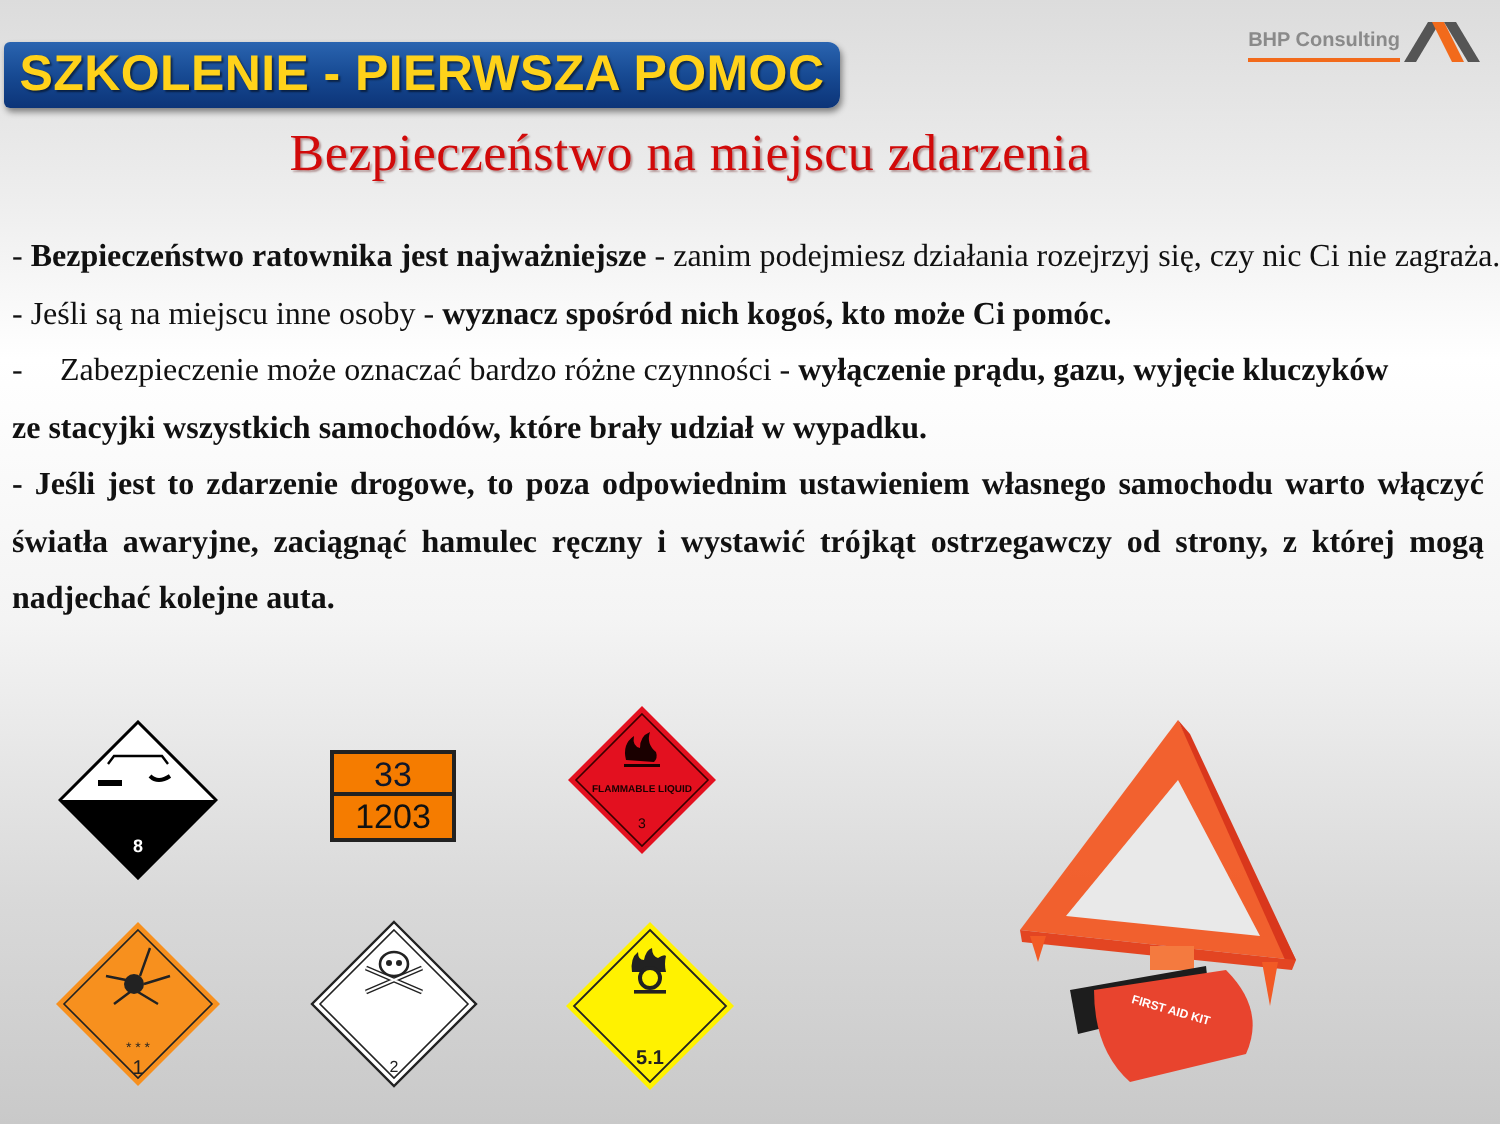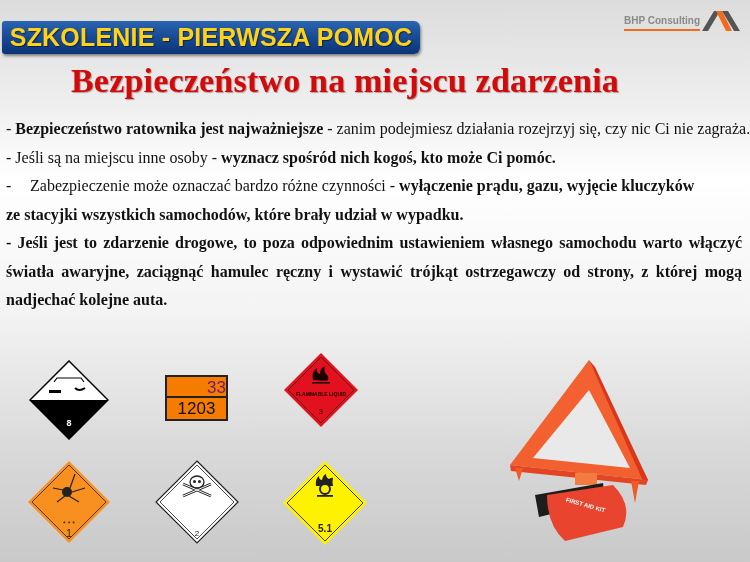--- a/index.html
+++ b/index.html
@@ -22,21 +22,21 @@
     text-shadow: 1px 1px 1px rgba(0,0,0,0.5);
   }
   .logo { position: absolute; right: 8px; top: 7px; height: 24px; display: flex; align-items: flex-end; }
   .logo-text {
     font-family: "Liberation Sans", sans-serif; font-weight: bold; font-size: 10px;
     color: #8a8a8a; border-bottom: 2px solid #f26a1b; padding-bottom: 1px; line-height: 15px;
   }
   .logo svg { margin-left: 2px; }
   .title {
     position: absolute; left: 0; top: 62px; width: 690px; text-align: center;
-    font-family: "Liberation Serif", serif; font-weight: bold; font-size: 34px;
+    font-family: "Liberation Serif", serif; font-weight: normal; font-size: 26px;
     color: #d10a0a; text-shadow: 1px 1px 1px rgba(80,0,0,0.35); letter-spacing: 0.2px;
   }
   .body-text {
     position: absolute; left: 6px; top: 115px; width: 736px;
     font-size: 16px; line-height: 28.5px; color: #111;
   }
   .body-text p { white-space: nowrap; }
   .body-text p.justify { white-space: normal; text-align: justify; text-align-last: left; font-weight: bold; }
   .body-text .dash { display: inline-block; width: 24px; }
   .body-text b { font-weight: bold; }
@@ -77,21 +77,21 @@
     </defs>
   <polygon points="40,1 79,40 40,79 1,40" fill="#fff" stroke="#000" stroke-width="1.5"></polygon>
   <rect x="0" y="40" width="80" height="40" fill="#000" clip-path="url(#dia8)"></rect>
   <path d="M25,22 L28,18 L52,18 L55,22" fill="none" stroke="#000" stroke-width="1.2"></path>
   <rect x="20" y="30" width="12" height="3" fill="#000"></rect>
   <path d="M46,28 q4,4 10,0" fill="none" stroke="#000" stroke-width="2"></path>
   <text x="40" y="66" font-family="Liberation Sans, sans-serif" font-size="9" font-weight="bold" fill="#fff" text-anchor="middle">8</text>
 </svg>
 
 <div class="sign" style="left:165px;top:375px;width:63px;height:46px;background:#f57c00;border:2px solid #222;">
-  <div style="height:21px;border-bottom:2px solid #222;text-align:right;font-family:'Liberation Sans',sans-serif;font-size:17px;line-height:21px;color:#701a75;">33</div>
+  <div style="height:21px;border-bottom:2px solid #222;text-align:center;font-family:'Liberation Sans',sans-serif;font-size:17px;line-height:21px;color:#0f172a;">33</div>
   <div style="height:33px;text-align:center;font-family:'Liberation Sans',sans-serif;font-size:17px;line-height:21px;color:#111;">1203</div>
 </div>
 
 <svg class="sign" style="left:283px;top:352px" width="76" height="76" viewBox="0 0 76 76">
   <polygon points="38,1 75,38 38,75 1,38" fill="#e3101f"></polygon>
   <polygon points="38,5 71,38 38,71 5,38" fill="none" stroke="#3a0000" stroke-width="0.8"></polygon>
   <path d="M30,28 q-2,-8 4,-12 q-1,5 3,6 q0,-6 5,-8 q-2,6 3,10 q1,3 -1,5 z" fill="#1a0000"></path>
   <rect x="29" y="30" width="18" height="1.5" fill="#1a0000"></rect>
   <text x="38" y="44" font-family="Liberation Sans, sans-serif" font-size="5" font-weight="bold" fill="#1a0000" text-anchor="middle">FLAMMABLE LIQUID</text>
   <text x="38" y="62" font-family="Liberation Sans, sans-serif" font-size="7" fill="#1a0000" text-anchor="middle">3</text>

